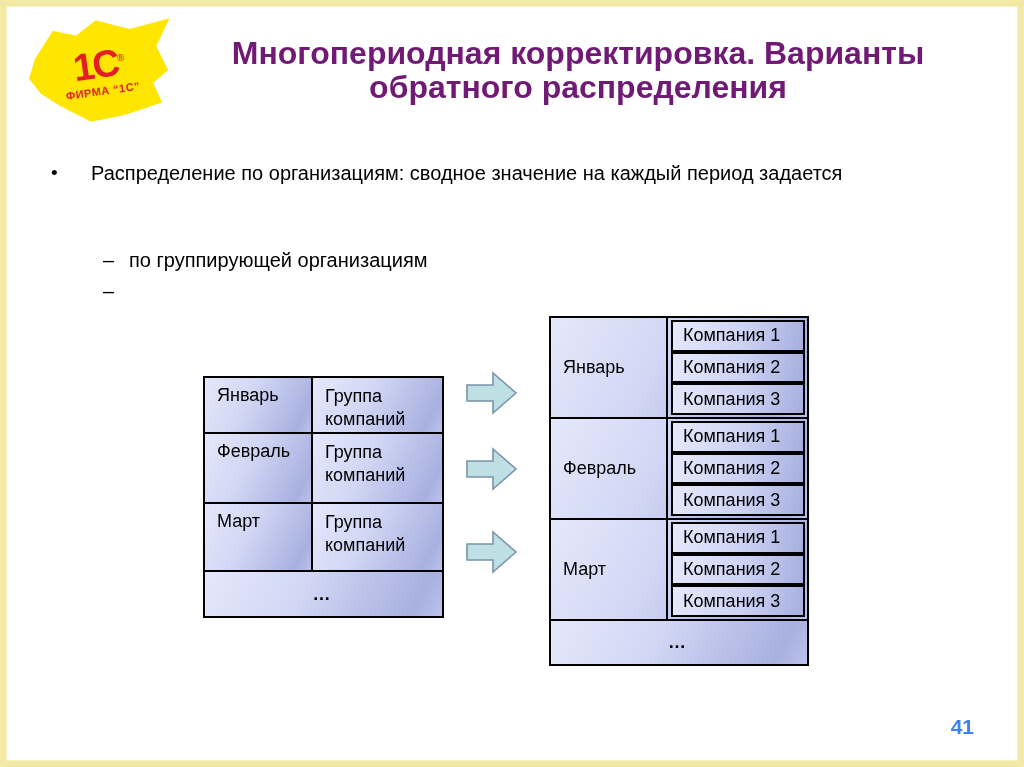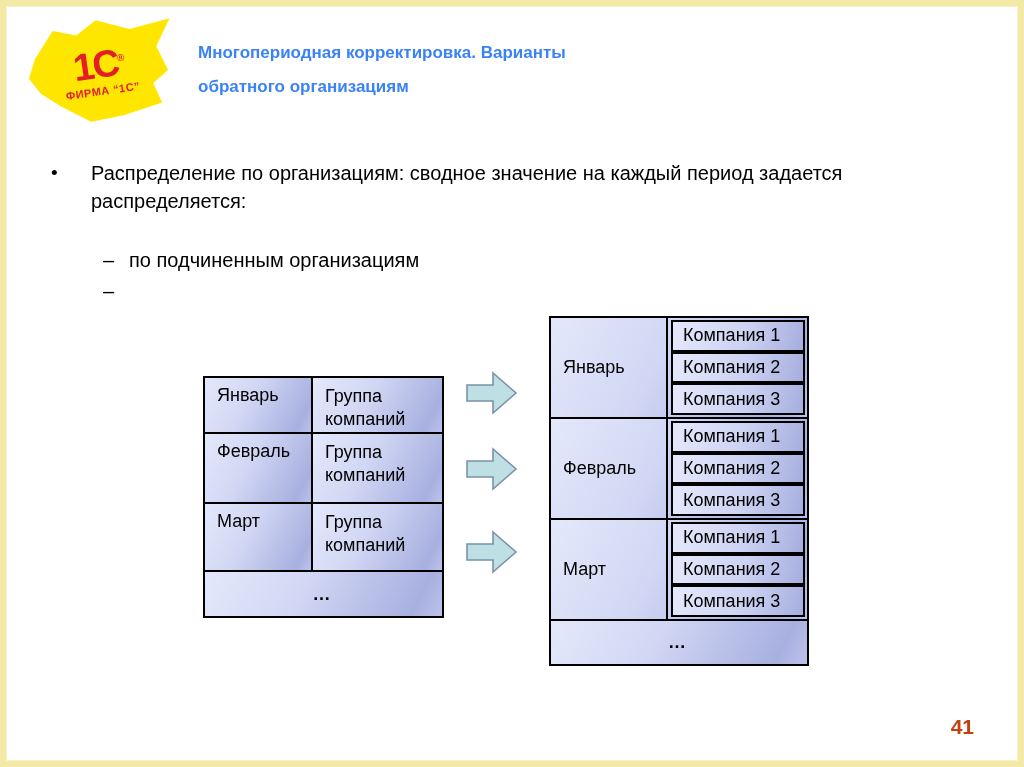--- a/index.html
+++ b/index.html
@@ -55,24 +55,25 @@
     letter-spacing: 0.5px;
     margin-top: 2px;
   }
 
   
   .title {
     position: absolute;
     left: 192px;
     top: 30px;
     width: 760px;
-    color: #3b82f6;
-    font-size: 17px;
+    color: #701a75;
+    font-size: 32px;
     font-weight: bold;
     line-height: 34px;
+    text-align: center;
   }
   .title span { display: block; }
 
   
   .bullet-main {
     position: absolute;
     left: 45px;
     top: 153px;
     width: 920px;
     display: flex;
@@ -173,53 +174,52 @@
     font-weight: bold; letter-spacing: 4px; font-size: 18px;
   }
 
   
   .page-number {
     position: absolute;
     right: 44px;
     bottom: 22px;
     font-size: 21px;
     font-weight: bold;
-    color: #c2410c;
+    color: #3b82f6;
   }
 </style>
 </head>
 <body>
 
 <div class="slide">
 
   <div class="logo">
     <div class="logo-splash"></div>
     <div class="logo-content">
       <div class="logo-brand"><span>1С</span><span class="logo-mark">®</span></div>
       <div class="logo-caption">ФИРМА “1С”</div>
     </div>
   </div>
 
   <div class="title">
     <span>Многопериодная корректировка. Варианты</span>
-    <span>обратного организациям</span>
+    <span>обратного распределения</span>
   </div>
 
   <div class="bullet-main">
     <div class="bullet-marker">•</div>
     <div class="bullet-lines">
       <span>Распределение по организациям: сводное значение на каждый период задается</span>
-      <span>распределяется:</span>
     </div>
   </div>
 
   <div class="sub-bullets">
     <div class="sub-row">
       <span class="sub-marker">–</span>
-      <span>по подчиненным организациям</span>
+      <span>по группирующей организациям</span>
     </div>
     <div class="sub-row">
       <span class="sub-marker">–</span>
     </div>
   </div>
 
   <div class="left-table">
     <div class="lt-row lt-r1">
       <div class="lt-period grad">Январь</div>
       <div class="lt-value grad">Группа компаний</div>

